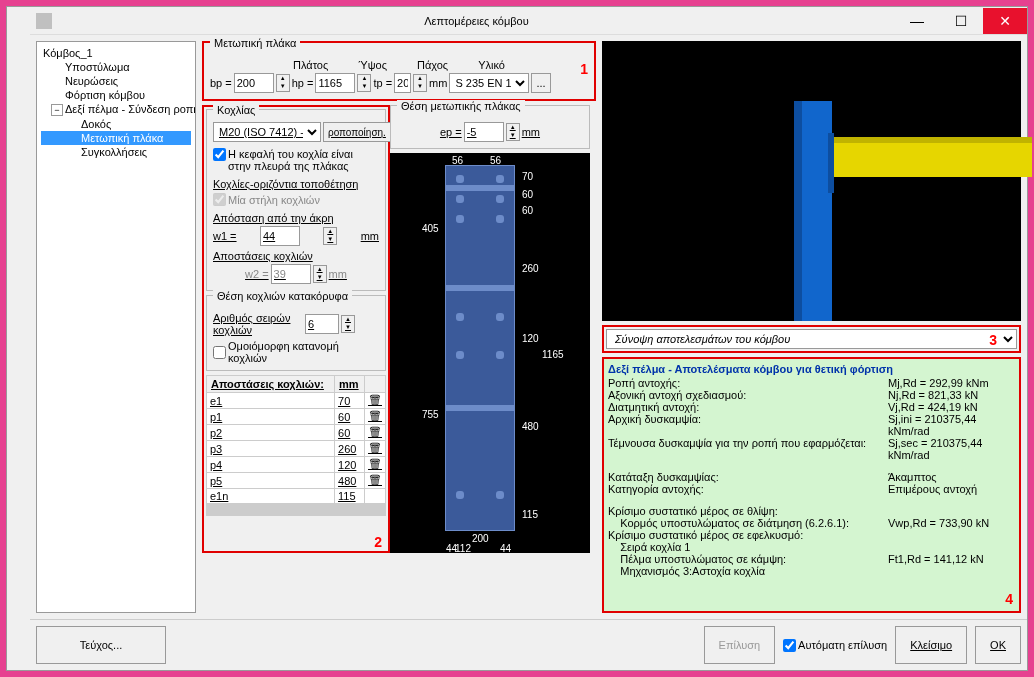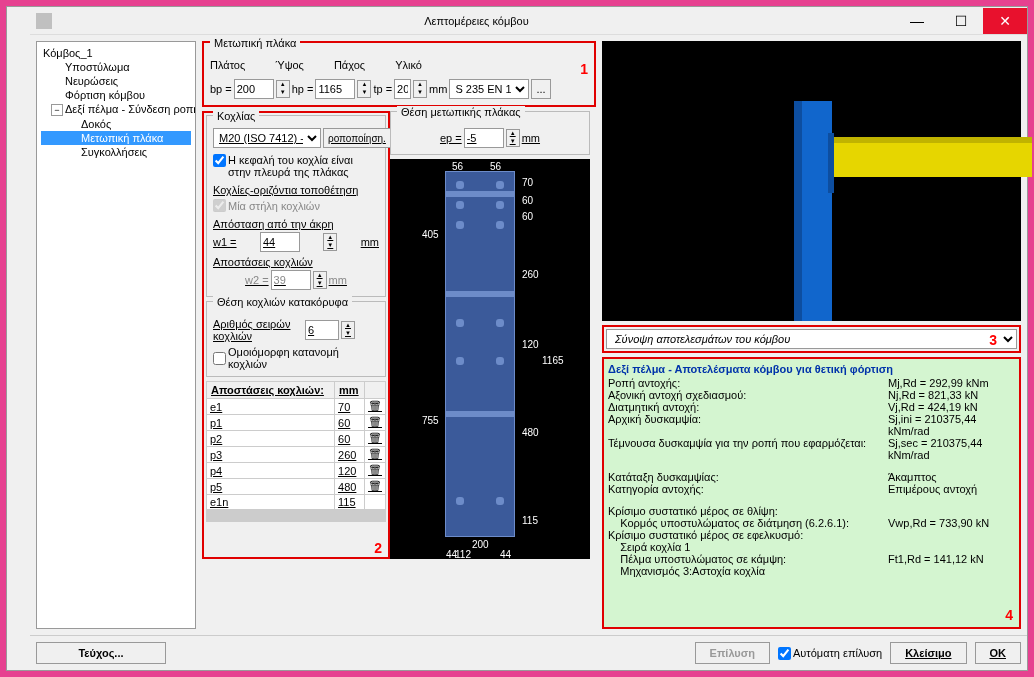--- a/index.html
+++ b/index.html
@@ -38,24 +38,24 @@
 .right-side { flex: 1; display: flex; flex-direction: column; gap: 4px; }
 .viewport { background: #000; flex: 0 0 280px; position: relative; }
 .results-dropdown { border: 2px solid #e00000; padding: 2px; display: flex; align-items: center; height: 28px; }
 .results-select { flex: 1; border: 1px solid #999; background: #fff; height: 20px; padding: 0 4px; font-style: italic; }
 .results-panel { background: #d4f5d0; border: 2px solid #e00000; flex: 1; padding: 4px; overflow: auto; }
 .result-title { color: #0033aa; font-weight: bold; margin-bottom: 2px; }
 .result-row { display: flex; }
 .result-label { flex: 0 0 280px; }
 .result-val { }
 .footer { display: flex; align-items: center; padding: 6px; gap: 8px; border-top: 1px solid #ccc; }
-.btn { border: 1px solid #999; background: #f0f0f0; padding: 3px 14px; height: 22px; font-weight: bold; }
+.btn { border: 1px solid #999; background: #f0f0f0; padding: 3px 14px; height: 38px; }
 .checkbox { display: inline-flex; align-items: center; gap: 2px; }
 .checkbox input { width: 13px; height: 13px; }
-.headers-row { display: flex; gap: 30px; justify-content: flex-start; margin-bottom: 8px;}
+.headers-row { display: flex; gap: 30px; justify-content: center; margin-bottom: 2px;}
 
 .dim-text { position: absolute; color: #fff; font-size: 10px; }
 
 .beam-col { position: absolute; background: #1166cc; }
 .beam-yel { position: absolute; background: #e6d600; }
 </style>
 </head>
 <body>
 
 <div class="window">

